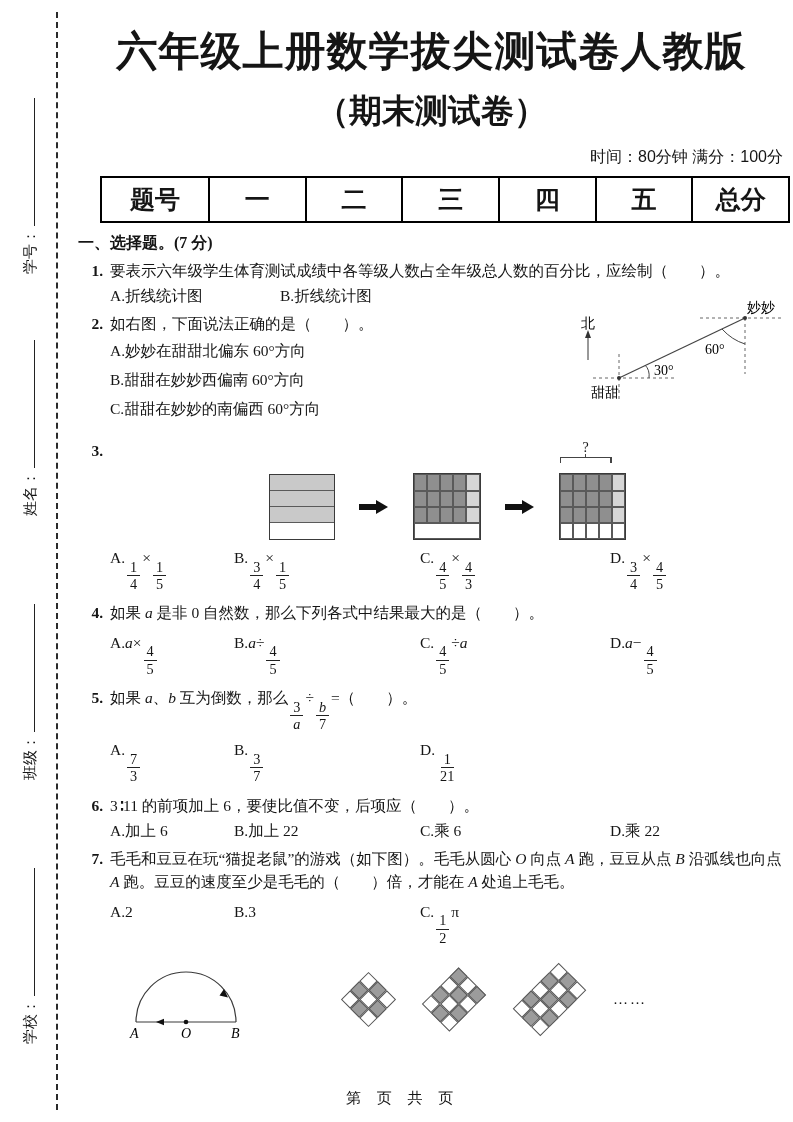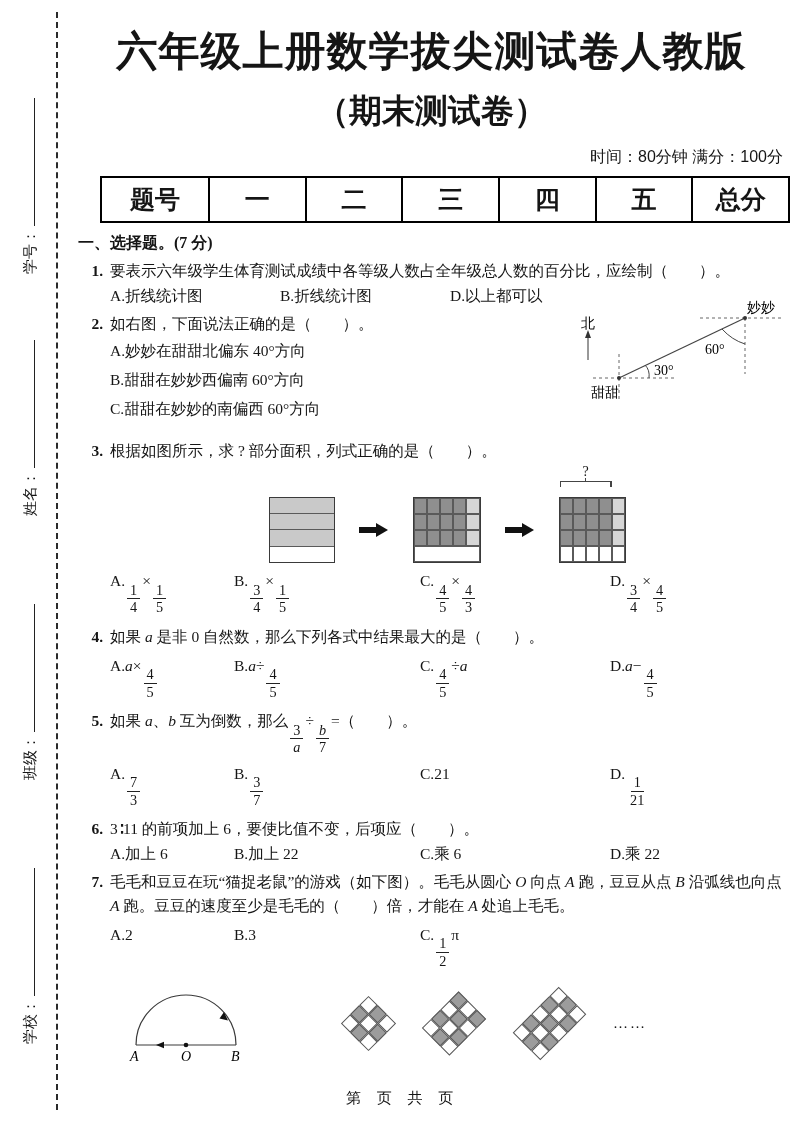--- a/index.html
+++ b/index.html
@@ -105,31 +105,30 @@
 
   <div class="sec-h">一、选择题。(7 分)</div>
 
   <div class="q">
     <span class="qnum">1.</span>
     <div class="qbody">
       <div>要表示六年级学生体育测试成绩中各等级人数占全年级总人数的百分比，应绘制（　　）。</div>
       <div class="opts wide">
         <span class="opt"><span>A.</span><span>折线统计图</span></span>
         <span class="opt"><span>B.</span><span>折线统计图</span></span>
-        <span class="opt"><span>D.</span><span>以上都可以</span></span>
       </div>
     </div>
   </div>
 
   <div class="q">
     <span class="qnum">2.</span>
     <div class="qbody" style="min-height:122px;">
       <div>如右图，下面说法正确的是（　　）。</div>
       <div class="optlines">
-        <div class="opt"><span>A.</span><span>妙妙在甜甜北偏东 40°方向</span></div>
+        <div class="opt"><span>A.</span><span>妙妙在甜甜北偏东 60°方向</span></div>
         <div class="opt"><span>B.</span><span>甜甜在妙妙西偏南 60°方向</span></div>
         <div class="opt"><span>C.</span><span>甜甜在妙妙的南偏西 60°方向</span></div>
       </div>
       <svg class="fig-dir" viewBox="0 0 228 120" width="228" height="120">
         <text x="24" y="30">北</text>
         <line x1="31" y1="62" x2="31" y2="38" stroke="#333" stroke-width="1"></line>
         <polygon points="31,32 28,40 34,40" fill="#333"></polygon>
         <line x1="36" y1="80" x2="118" y2="80" stroke="#666" stroke-width="1" stroke-dasharray="3 3"></line>
         <line x1="62" y1="56" x2="62" y2="104" stroke="#666" stroke-width="1" stroke-dasharray="3 3"></line>
         <line x1="143" y1="20" x2="224" y2="20" stroke="#666" stroke-width="1" stroke-dasharray="3 3"></line>
@@ -143,21 +142,20 @@
         <text x="148" y="56" font-size="13">60°</text>
         <text x="190" y="14">妙妙</text>
         <text x="34" y="99">甜甜</text>
       </svg>
     </div>
   </div>
 
   <div class="q">
     <span class="qnum">3.</span>
     <div class="qbody">
-      <div>根据如图所示，求 ? 部分面积，列式正确的是（　　）。</div>
       <div class="fig-area">
         <div class="agrid1" id="agrid1">
             <div class="r" style="background: rgb(201, 201, 201);"></div>
             <div class="r" style="background: rgb(201, 201, 201);"></div>
             <div class="r" style="background: rgb(201, 201, 201);"></div>
             <div class="r" style="background: rgb(255, 255, 255);"></div>
           </div>
         <div class="barrow"></div>
         <div class="ggrid" id="agrid2">
             <div class="c" style="background: rgb(143, 143, 143);"></div>
@@ -277,21 +275,20 @@
           </span>=（　　）。</div>
       <div class="opts taller">
         <span class="opt"><span>A.</span><span><span class="frac">
                 <span class="fn">7</span>
                 <span class="fd">3</span>
               </span></span></span>
         <span class="opt"><span>B.</span><span><span class="frac">
                 <span class="fn">3</span>
                 <span class="fd">7</span>
               </span></span></span>
-        <span class="opt"><span>C.</span><span>21</span></span>
         <span class="opt"><span>D.</span><span><span class="frac">
                 <span class="fn">1</span>
                 <span class="fd">21</span>
               </span></span></span>
       </div>
     </div>
   </div>
 
   <div class="q">
     <span class="qnum">6.</span>

